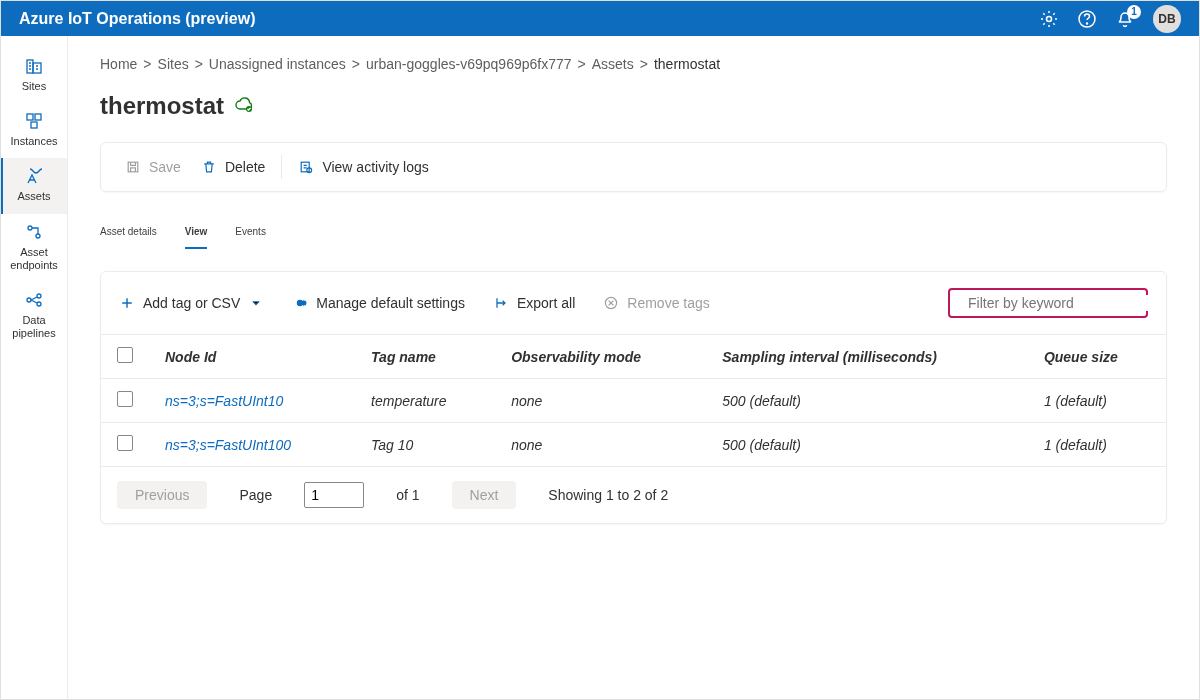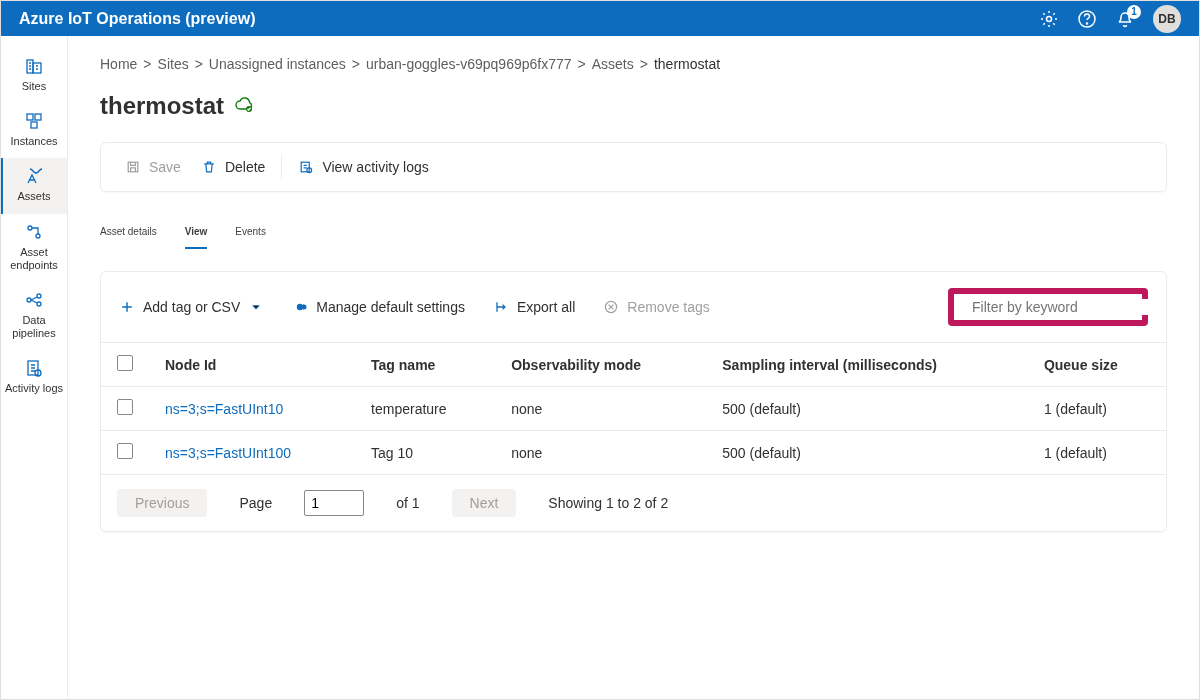--- a/index.html
+++ b/index.html
@@ -49,27 +49,27 @@
   .tab.active { font-weight:600; border-bottom:2px solid #0e6cbe; }
 
   
   .panel { border:1px solid #edebe9; border-radius:6px; box-shadow: 0 1px 2px rgba(0,0,0,.04); }
   .panel-toolbar { display:flex; align-items:center; padding:16px 18px; gap: 28px; }
   .panel-toolbar .spacer { flex:1; }
   .p-btn { display:flex; align-items:flex-end; gap:8px; background:none; border:none; font-size:14px; cursor:pointer; color:#323130; }
   .p-btn svg{width:16px;height:16px;color:#0e6cbe;}
   .p-btn.disabled { color:#a19f9d; cursor:default; }
   .p-btn.disabled svg{color:#a19f9d;}
-  .filter { display:flex; align-items:center; gap:8px; border:6px solid #be185d; border-radius:4px; padding:5px 10px; width:200px; }
+  .filter { display:flex; align-items:center; gap:8px; border:2px solid #be185d; border-radius:4px; padding:5px 10px; width:200px; }
   .filter input { border:none; outline:none; font-size:14px; flex:1; }
   .filter svg{width:16px;height:16px;color:#0e6cbe;}
 
   
   table { width:100%; border-collapse: collapse; }
-  th, td { text-align:left; padding: 12px 16px; font-size:14px; border-top:1px solid #edebe9; }
+  th, td { text-align:left; padding: 12px 16px; font-size:14px; border-top:1px solid #edebe9;font-style:italic; }
   th { font-weight:600; }
   th:first-child, td:first-child { width:40px; }
   .chk { width:16px; height:16px; border:1px solid #8a8886; border-radius:2px; cursor:pointer; display:inline-block; }
   td.link a { color:#0e6cbe; text-decoration:none; cursor:pointer; }
 
   
   .pager { display:flex; align-items:center; gap:32px; padding:14px 16px; border-top:1px solid #edebe9; }
   .pg-btn { padding:6px 18px; border:none; background:#f3f2f1; color:#a19f9d; border-radius:4px; font-size:14px; cursor:default; }
   .pg-input { width:60px; padding:4px 6px; border:1px solid #8a8886; border-radius:2px; font-size:14px; }
   .pg-summary { color:#323130; }
@@ -151,30 +151,20 @@
       <div class="nav-item">
         <span class="nav-icon">
             <svg viewBox="0 0 20 20" fill="none" stroke="currentColor" stroke-width="1.3">
               <circle cx="5" cy="10" r="2"></circle>
               <circle cx="15" cy="6" r="2"></circle>
               <circle cx="15" cy="14" r="2"></circle>
               <path d="M7 10l6-3M7 10l6 3"></path>
             </svg>
           </span>
         <span>Data pipelines</span>
-      </div>
-      <div class="nav-item">
-        <span class="nav-icon">
-            <svg viewBox="0 0 20 20" fill="none" stroke="currentColor" stroke-width="1.3">
-              <rect x="4" y="3" width="10" height="14"></rect>
-              <path d="M7 7h4M7 10h4M7 13h4"></path>
-              <circle cx="14" cy="15" r="3"></circle>
-            </svg>
-          </span>
-        <span>Activity logs</span>
       </div>
     </div>
 
     <div class="main">
 
       <div class="crumbs">
         <a>Home</a>
           <span class="sep">&gt;</span>
         <a>Sites</a>
           <span class="sep">&gt;</span>

